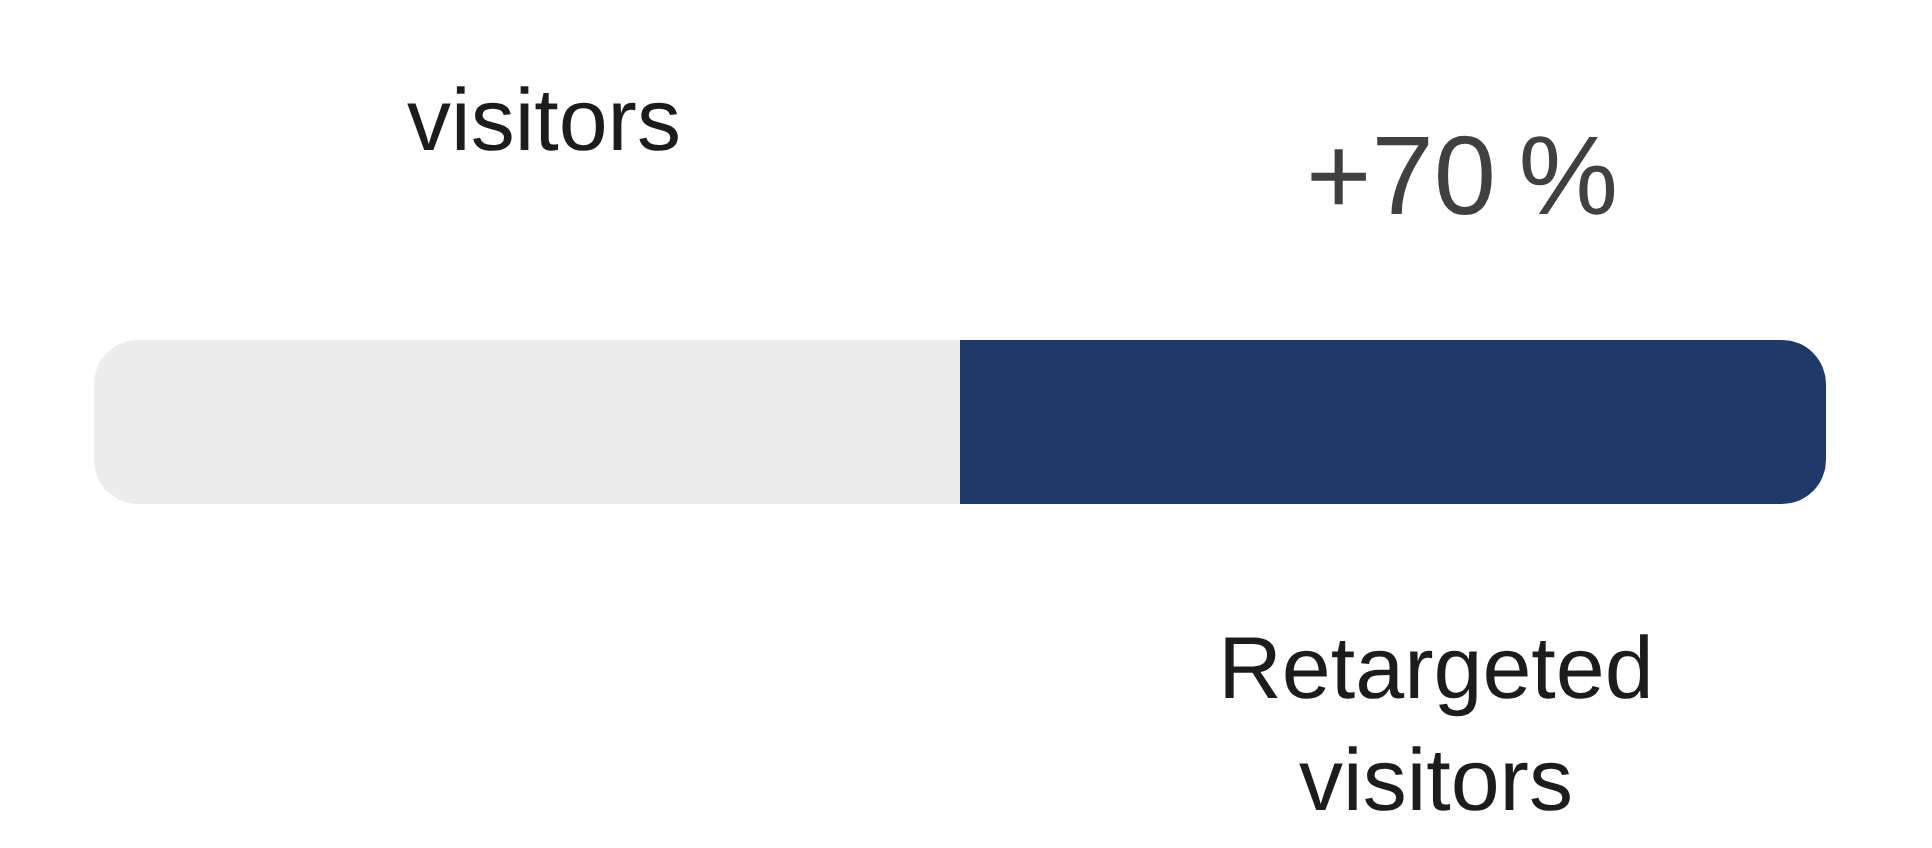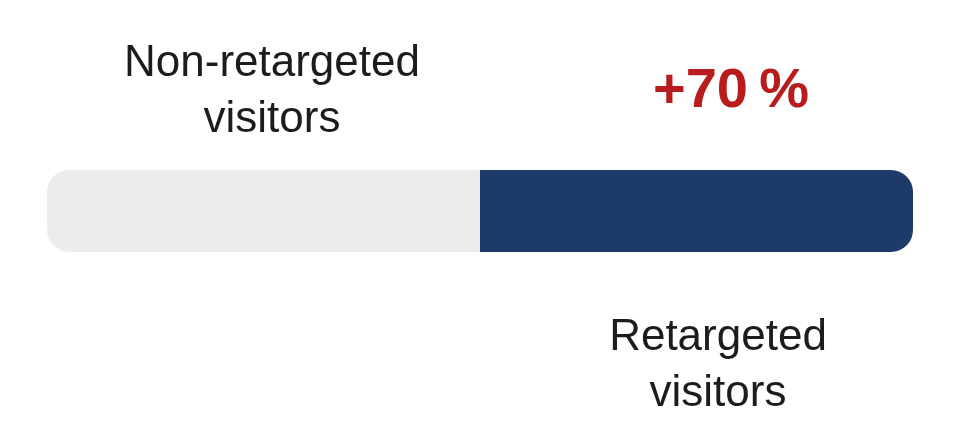--- a/index.html
+++ b/index.html
@@ -23,43 +23,42 @@
   }
   .label-top { top: 33px; left: 272px; }
   .label-bottom { top: 283px; left: 718px; margin-top: 24px; }
   .uplift {
     position: absolute;
     top: 60px;
     left: 731px;
     transform: translateX(-50%);
     font-size: 56px;
     line-height: 56px;
-    font-weight: 700;
-    color: #b91c1c;
+    font-weight: 400;
+    color: #404040;
     white-space: nowrap;
   }
   .bar-track {
     position: absolute;
     top: 170px;
     left: 47px;
     width: 866px;
     height: 82px;
     border-radius: 22px;
     overflow: hidden;
     display: flex;
   }
   .bar-seg { height: 100%; }
 </style>
 </head>
 <body>
 
 <div class="canvas">
 
   <div class="seg-label label-top">
-    <div>Non-retargeted</div>
     <div>visitors</div>
   </div>
 
   <div class="uplift">+70 %</div>
 
   <div class="bar-track">
     <div class="bar-seg" style="width: 50%; background: rgb(236, 236, 236);"></div>
     <div class="bar-seg" style="width: 50%; background: rgb(30, 58, 104);"></div>
   </div>
 

